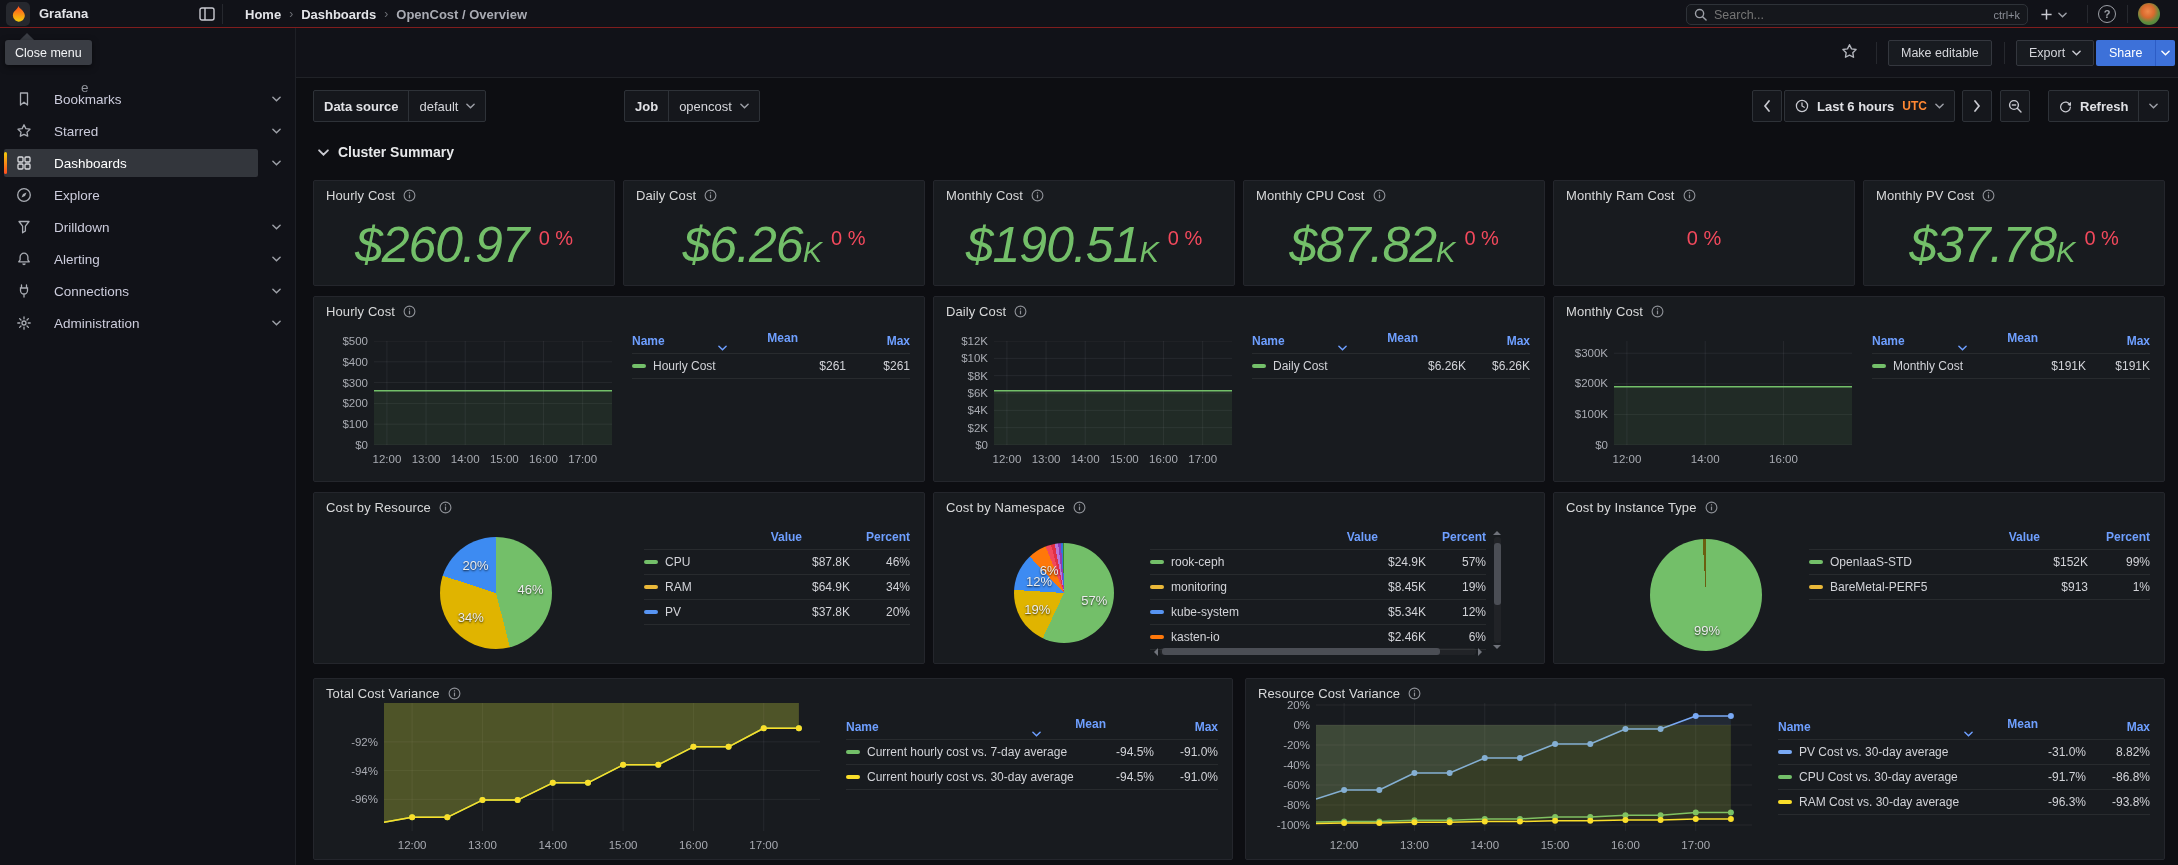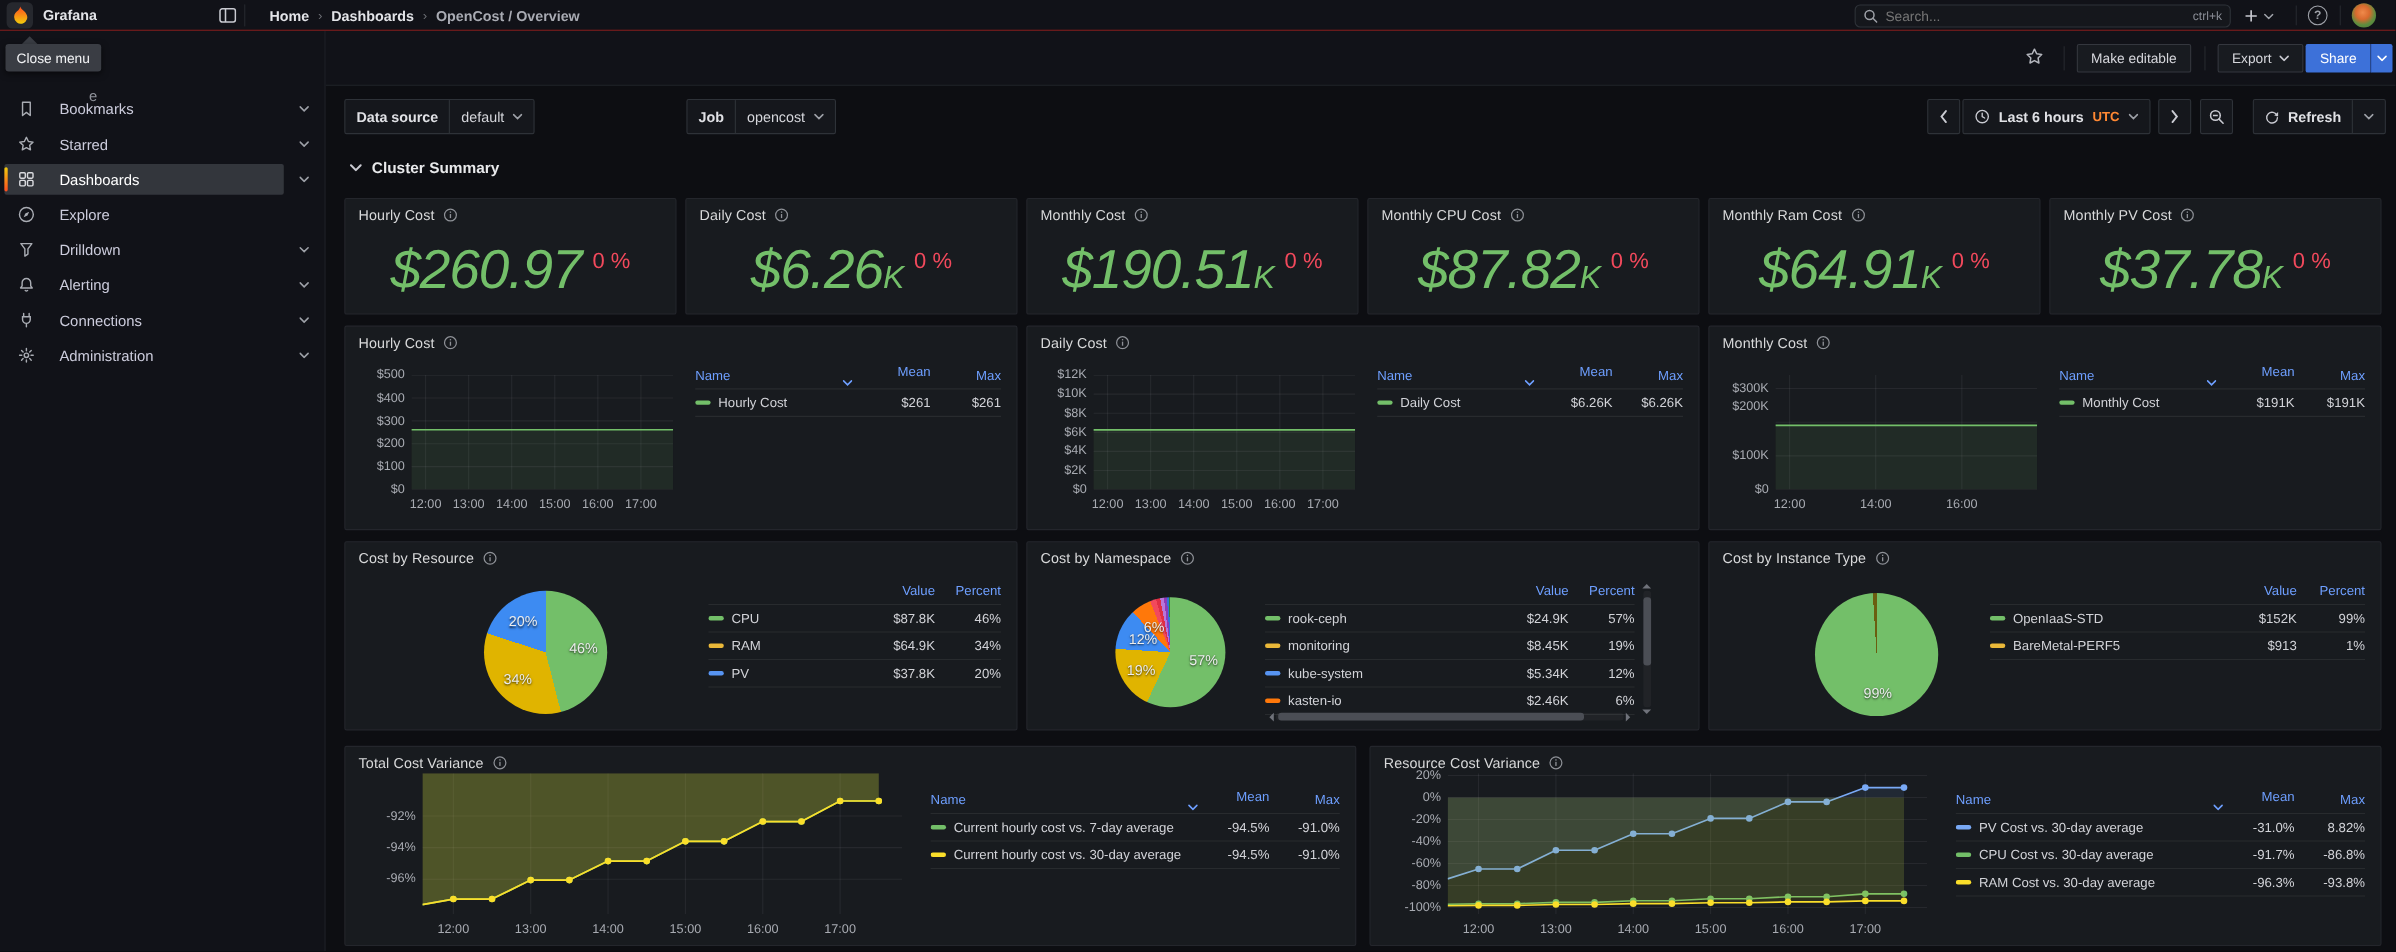--- a/index.html
+++ b/index.html
@@ -63,21 +63,21 @@
   .stat-suffix { font-size:29px; font-weight:500; }
   .stat-delta { font-size:20px; font-weight:500; color:#f2495c; transform:translateY(-7px); }
 
   .tick { position:absolute; font-size:11.5px; color:#a8abb2; }
   .ytick { text-align:right; width:48px; }
   .xtick { text-align:center; width:44px; }
   .plotbox { position:absolute; }
 
   .lg { position:absolute; font-size:12px; }
   .lg-row { display:flex; align-items:center; height:25px; border-bottom:1px solid rgba(255,255,255,0.07); }
-  .lg-hdr { color:#6e9fff; font-weight:400; }
+  .lg-hdr { color:#6e9fff; font-weight:700;gap:48px; }
   .lg-name { flex:1; display:flex; align-items:center; gap:7px; color:#d2d3d8; white-space:nowrap; overflow:hidden; }
   .lg-cell { text-align:right; color:#d2d3d8; white-space:nowrap; }
   .swatch { display:inline-block; width:14px; height:4px; border-radius:2px; flex:none; }
 
   .pie { position:absolute; border-radius:50%; }
   .pie-label { position:absolute; font-size:13px; color:#eceded; text-shadow:0 1px 2px rgba(0,0,0,.8); transform:translate(-50%,-50%); font-weight:400; }
 
   .vscroll { position:absolute; width:7px; border-radius:3px; background:rgba(255,255,255,0.04); }
   .vthumb { position:absolute; left:0; width:7px; border-radius:3px; background:#4b4e55; }
   .hscroll { position:absolute; height:9px; display:flex; align-items:center; }
@@ -435,21 +435,20 @@
             <span>Monthly Ram Cost</span>
             <span>
               <svg width="13" height="13" viewBox="0 0 14 14">
                 <circle cx="7" cy="7" r="5.8" fill="none" stroke="#8e9197" stroke-width="1.2"></circle>
                 <rect x="6.35" y="6" width="1.3" height="4" fill="#8e9197"></rect>
                 <rect x="6.35" y="3.5" width="1.3" height="1.3" fill="#8e9197"></rect>
               </svg>
             </span>
           </div>
           <div class="stat-row">
-            <span class="stat-val">$64.91<span class="stat-suffix">K</span></span>
             <span class="stat-delta">0 %</span>
           </div>
         </div>
         <div class="panel" style="left:1567px;top:102px;width:302px;height:106px">
           <div class="ptitle">
             <span>Monthly PV Cost</span>
             <span>
               <svg width="13" height="13" viewBox="0 0 14 14">
                 <circle cx="7" cy="7" r="5.8" fill="none" stroke="#8e9197" stroke-width="1.2"></circle>
                 <rect x="6.35" y="6" width="1.3" height="4" fill="#8e9197"></rect>
@@ -595,21 +594,21 @@
               <line x1="0" x2="238" y1="12.235294117647058" y2="12.235294117647058" stroke="rgba(204,204,220,0.08)" stroke-width="1"></line>
               <line x1="12.91776315789474" x2="12.91776315789474" y1="0" y2="104" stroke="rgba(204,204,220,0.08)" stroke-width="1"></line>
               <line x1="91.20723684210526" x2="91.20723684210526" y1="0" y2="104" stroke="rgba(204,204,220,0.08)" stroke-width="1"></line>
               <line x1="169.4967105263158" x2="169.4967105263158" y1="0" y2="104" stroke="rgba(204,204,220,0.08)" stroke-width="1"></line>
               <polygon points="0,104 0,45.72635294117647 238,45.72635294117647 238,104" fill="rgba(115,191,105,0.1)"></polygon>
               <polyline points="0,45.72635294117647 238,45.72635294117647" fill="none" stroke="#73BF69" stroke-width="1.5" stroke-linejoin="round"></polyline>
             </svg>
           </div>
           <span class="tick ytick" style="left:6px;top:142px">$0</span>
           <span class="tick ytick" style="left:6px;top:111.41176470588235px">$100K</span>
-          <span class="tick ytick" style="left:6px;top:67px">$200K</span>
+          <span class="tick ytick" style="left:6px;top:80px">$200K</span>
           <span class="tick ytick" style="left:6px;top:50.23529411764706px">$300K</span>
           <span class="tick xtick" style="left:50.91776315789474px;top:156px">12:00</span>
           <span class="tick xtick" style="left:129.20723684210526px;top:156px">14:00</span>
           <span class="tick xtick" style="left:207.4967105263158px;top:156px">16:00</span>
           <div class="lg" style="left:318px;top:32px;width:278px">
             <div class="lg-row lg-hdr">
               <span class="lg-name" style="color:#6e9fff">Name</span>
               <span class="lg-cell" style="width:80px;color:#6e9fff">Mean <svg width="9" height="6" viewBox="0 0 10 6">
                   <polyline points="1,1 5,5 9,1" fill="none" stroke="#6e9fff" stroke-width="1.6" stroke-linecap="round"></polyline>
                 </svg></span>

